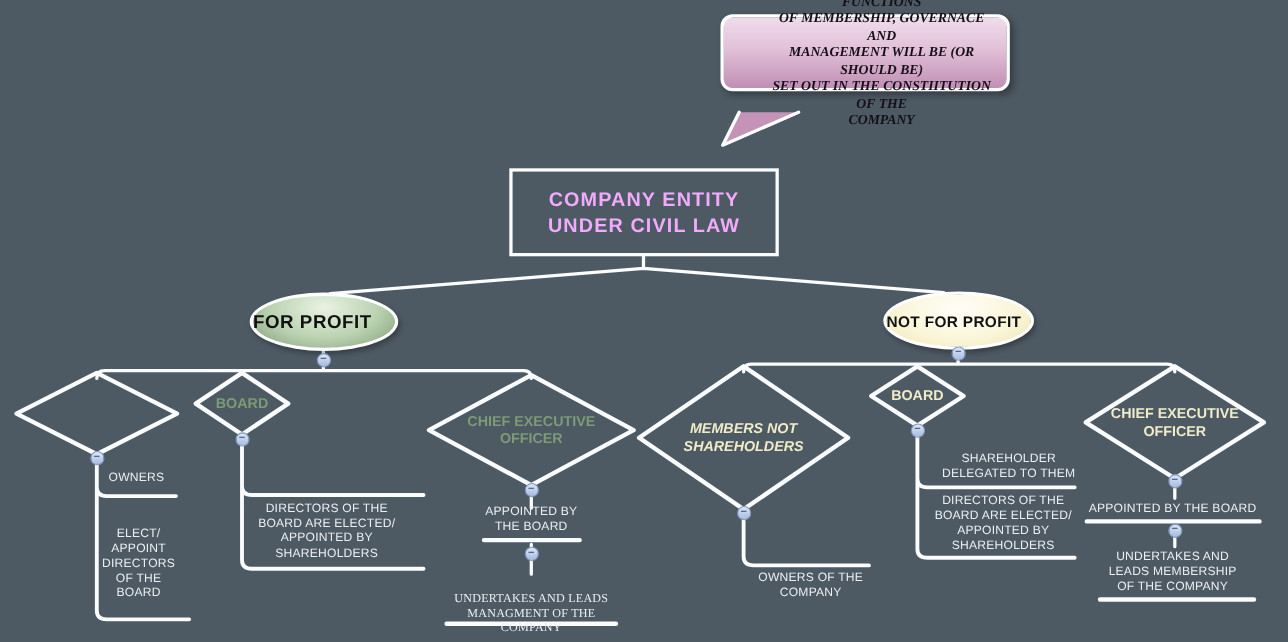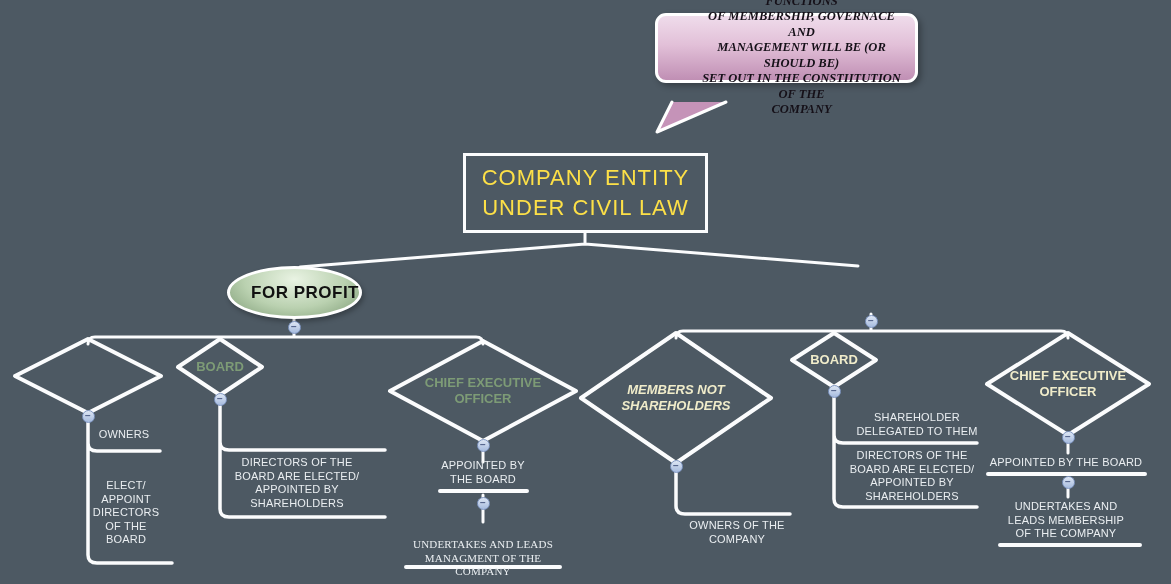--- a/index.html
+++ b/index.html
@@ -18,26 +18,26 @@
     font-size:11px; line-height:13.5px; color:#eaeef1; letter-spacing:.2px;
   }
   .diamond-label-green{color:#7d9b76; font-weight:bold;}
   .diamond-label-cream{color:#f0ecca; font-weight:600;}
   .root-box{
     position:absolute; left:463px; top:153px; width:245px; height:80px;
     border:3px solid #fbfcfd; box-sizing:border-box;
     display:flex; align-items:center; justify-content:center;
   }
   .root-title{
-    color:#fde047; font-weight:normal; font-size:22px; letter-spacing:1px;
+    color:#f0abfc; font-weight:bold; font-size:18px; letter-spacing:1px;
     text-align:center; white-space:pre-line; line-height:1.35;
   }
   .ellipse{
     position:absolute; border:3px solid #fff; border-radius:50%;
-    box-sizing:border-box; display:flex; align-items:center; justify-content:flex-end;
+    box-sizing:border-box; display:flex; align-items:center; justify-content:flex-start;
     box-shadow:2px 3px 5px rgba(0,0,0,.28);
     color:#111; font-weight:bold; text-align:center;
   }
   .ellipse.profit{
     left:227px; top:266px; width:135px; height:53px; font-size:17px; letter-spacing:.5px;
     background:radial-gradient(ellipse at 50% 22%, #e9f3e3 0%, #bad1b0 55%, #7e9c76 100%);
   }
   .ellipse.nonprofit{
     left:803px; top:265px; width:137px; height:53px; font-size:14px; letter-spacing:.3px;
     background:radial-gradient(ellipse at 50% 28%, #fffef8 0%, #faf6da 55%, #eee7b6 100%);
@@ -113,20 +113,23 @@
   </svg>
 
   <div class="root-box">
     <div class="root-title">COMPANY ENTITY
 UNDER CIVIL LAW</div>
   </div>
 
   <div class="ellipse profit">
     <span>FOR PROFIT</span>
   </div>
+  <div class="ellipse nonprofit">
+    <span>NOT FOR PROFIT</span>
+  </div>
 
   <div class="node-label diamond-label-green" style="left:180px;top:354px;width:80px;height:26px;font-size:13px;">BOARD</div>
   <div class="node-label diamond-label-green" style="left:408px;top:374px;width:150px;height:34px;font-size:13px;">CHIEF EXECUTIVE
 OFFICER</div>
 
   <div class="node-label diamond-label-cream" style="left:601px;top:381px;width:150px;height:34px;font-size:13px;font-weight:bold;font-style:italic;">MEMBERS NOT
 SHAREHOLDERS</div>
   <div class="node-label diamond-label-cream" style="left:794px;top:347px;width:80px;height:26px;font-size:13px;">BOARD</div>
   <div class="node-label diamond-label-cream" style="left:993px;top:367px;width:150px;height:34px;font-size:13px;">CHIEF EXECUTIVE
 OFFICER</div>

